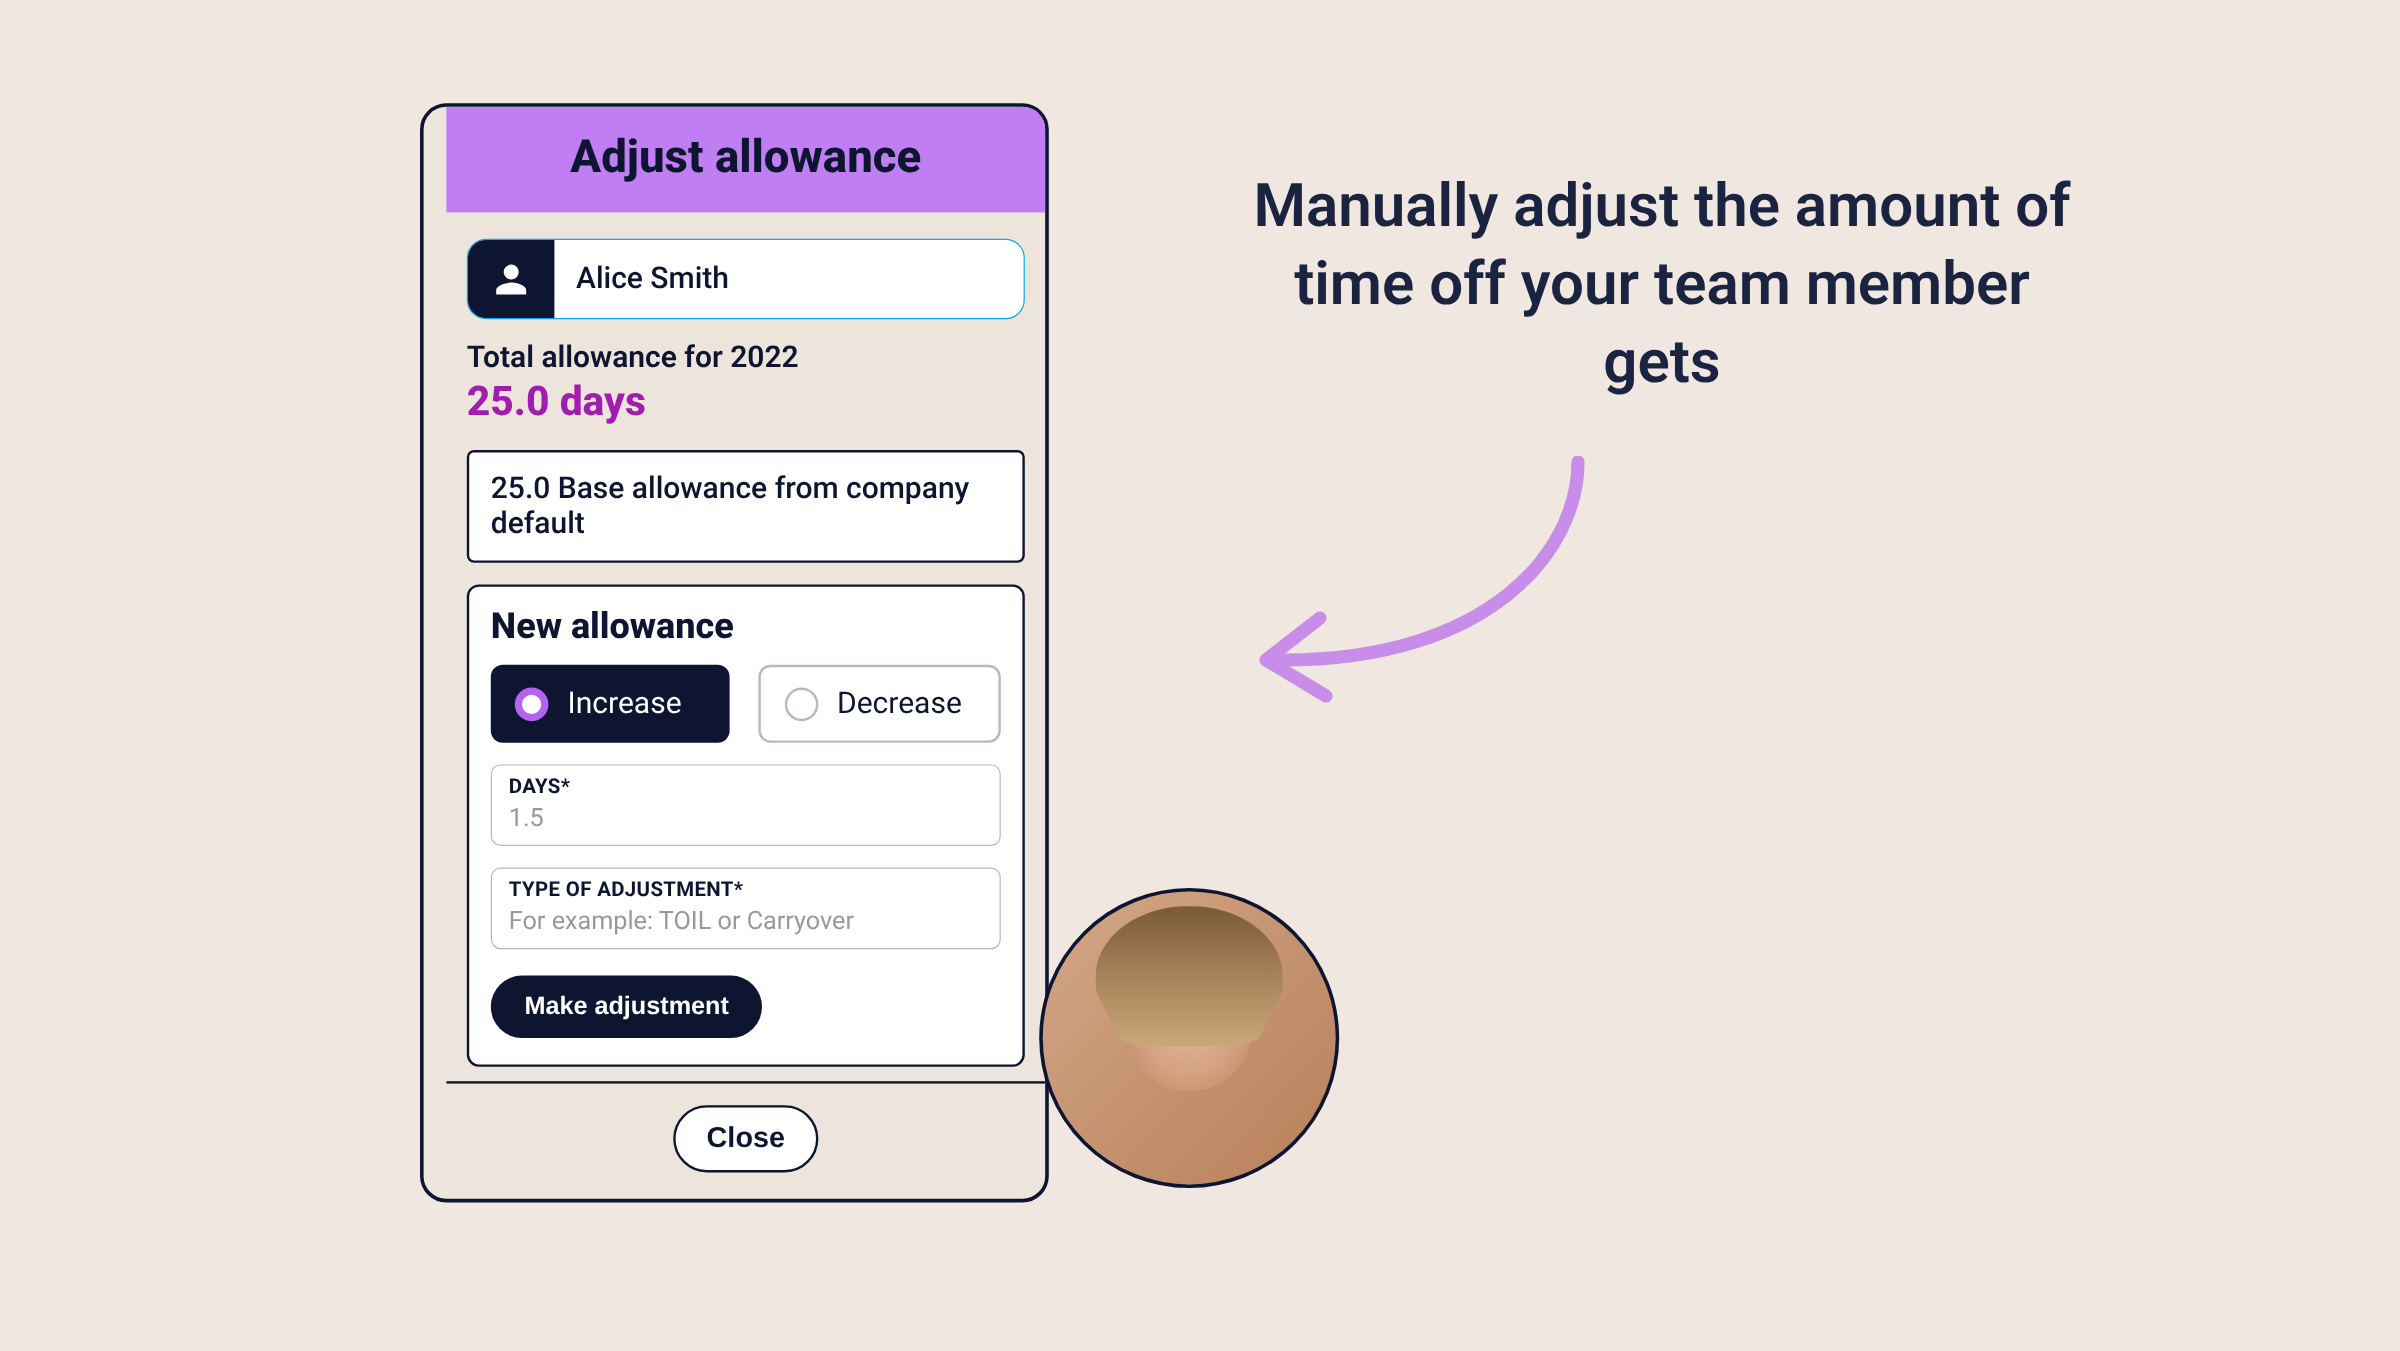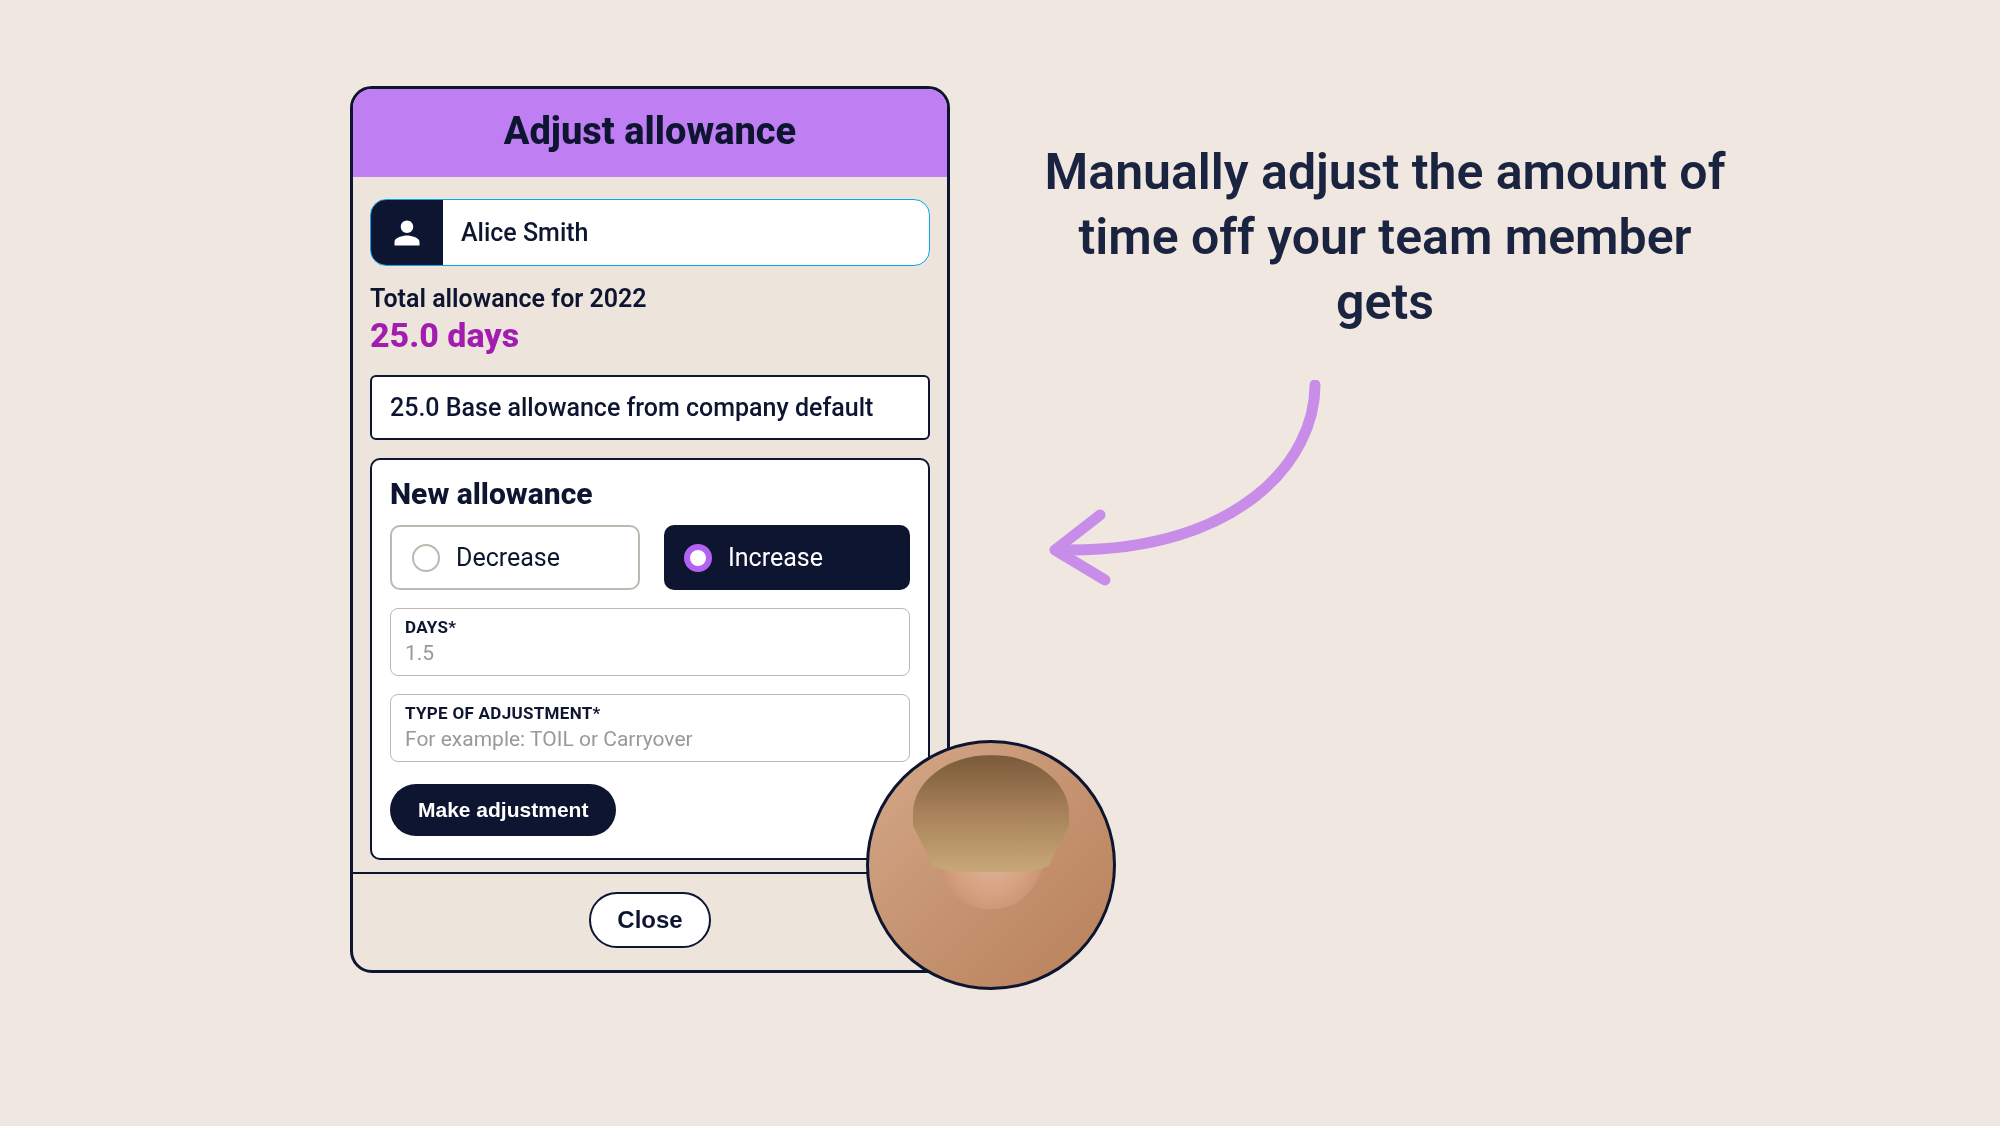--- a/index.html
+++ b/index.html
@@ -8,25 +8,26 @@
       font-family: -apple-system, BlinkMacSystemFont, 'Segoe UI', Roboto, sans-serif;
       width: 2000px;
       height: 1126px;
       position: relative;
       overflow: hidden;
     }
     .modal {
       position: absolute;
       left: 350px;
       top: 86px;
-      width: 600px;
+      width: 524px;
       background: #ede4db;
       border: 3px solid #0d1530;
       border-radius: 22px;
       overflow: hidden;
+      padding-left: 19px;
     }
     .modal-header {
       background: #c07ef3;
       text-align: center;
       padding: 20px 0 24px;
     }
     .modal-header h1 {
       font-size: 38px;
       font-weight: 800;
       color: #0d1530;
@@ -242,27 +243,27 @@
       <div class="allowance-label">Total allowance for 2022</div>
       <div class="allowance-days">25.0 days</div>
     </div>
 
     <div class="base-box">25.0 Base allowance from company default</div>
 
     <div class="adjustment-card">
       <h2>New allowance</h2>
 
       <div class="toggle-row">
+        <div class="toggle-btn active">
+          <span class="radio-circ"></span>
+          <span>Increase</span>
+        </div>
         <div class="toggle-btn inactive">
           <span class="radio-circ"></span>
           <span>Decrease</span>
-        </div>
-        <div class="toggle-btn active">
-          <span class="radio-circ"></span>
-          <span>Increase</span>
         </div>
       </div>
 
       <div class="field">
         <div class="field-label">DAYS*</div>
         <input class="field-input" placeholder="1.5" style="">
       </div>
 
       <div class="field">
         <div class="field-label">TYPE OF ADJUSTMENT*</div>

